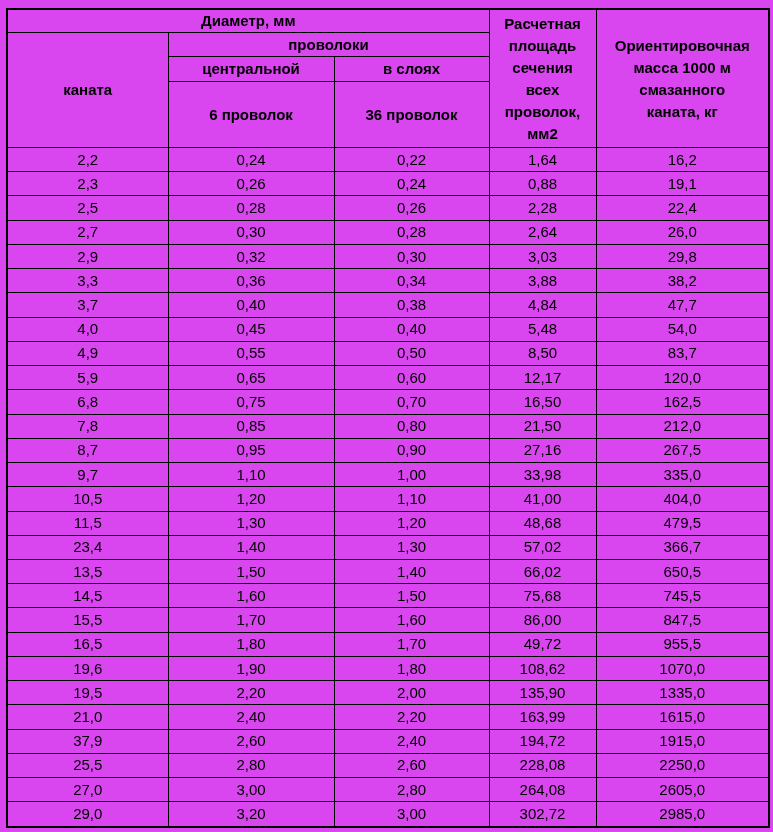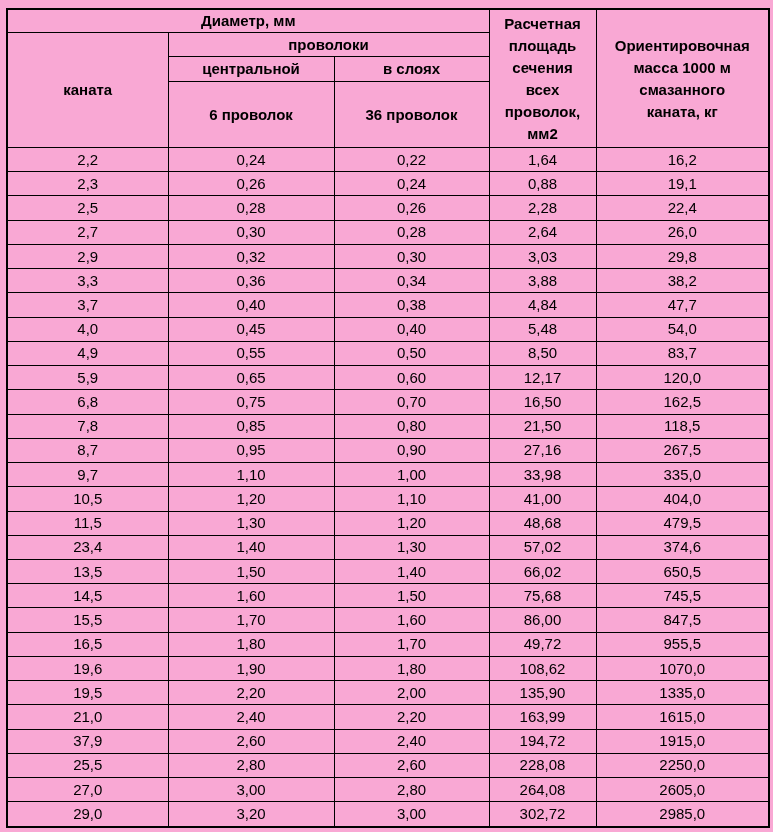--- a/index.html
+++ b/index.html
@@ -8,21 +8,21 @@
     background: #ffffff;
     width: 773px;
     height: 832px;
     overflow: hidden;
   }
   .page {
     box-sizing: border-box;
     width: 773px;
     height: 832px;
     padding: 8px 5px 8px 6px;
-    background: #f9a8d4;
+    background: #d946ef;
   }
   table.spec {
     border-collapse: collapse;
     table-layout: fixed;
     width: 762px;
     height: 820px;
     border: 2px solid #000000;
     font-family: "Liberation Sans", "DejaVu Sans", sans-serif;
     color: #000000;
   }
@@ -164,21 +164,21 @@
           <td>0,75</td>
           <td>0,70</td>
           <td>16,50</td>
           <td>162,5</td>
         </tr>
         <tr>
           <td>7,8</td>
           <td>0,85</td>
           <td>0,80</td>
           <td>21,50</td>
-          <td>118,5</td>
+          <td>212,0</td>
         </tr>
         <tr>
           <td>8,7</td>
           <td>0,95</td>
           <td>0,90</td>
           <td>27,16</td>
           <td>267,5</td>
         </tr>
         <tr>
           <td>9,7</td>
@@ -199,21 +199,21 @@
           <td>1,30</td>
           <td>1,20</td>
           <td>48,68</td>
           <td>479,5</td>
         </tr>
         <tr>
           <td>23,4</td>
           <td>1,40</td>
           <td>1,30</td>
           <td>57,02</td>
-          <td>374,6</td>
+          <td>366,7</td>
         </tr>
         <tr>
           <td>13,5</td>
           <td>1,50</td>
           <td>1,40</td>
           <td>66,02</td>
           <td>650,5</td>
         </tr>
         <tr>
           <td>14,5</td>

